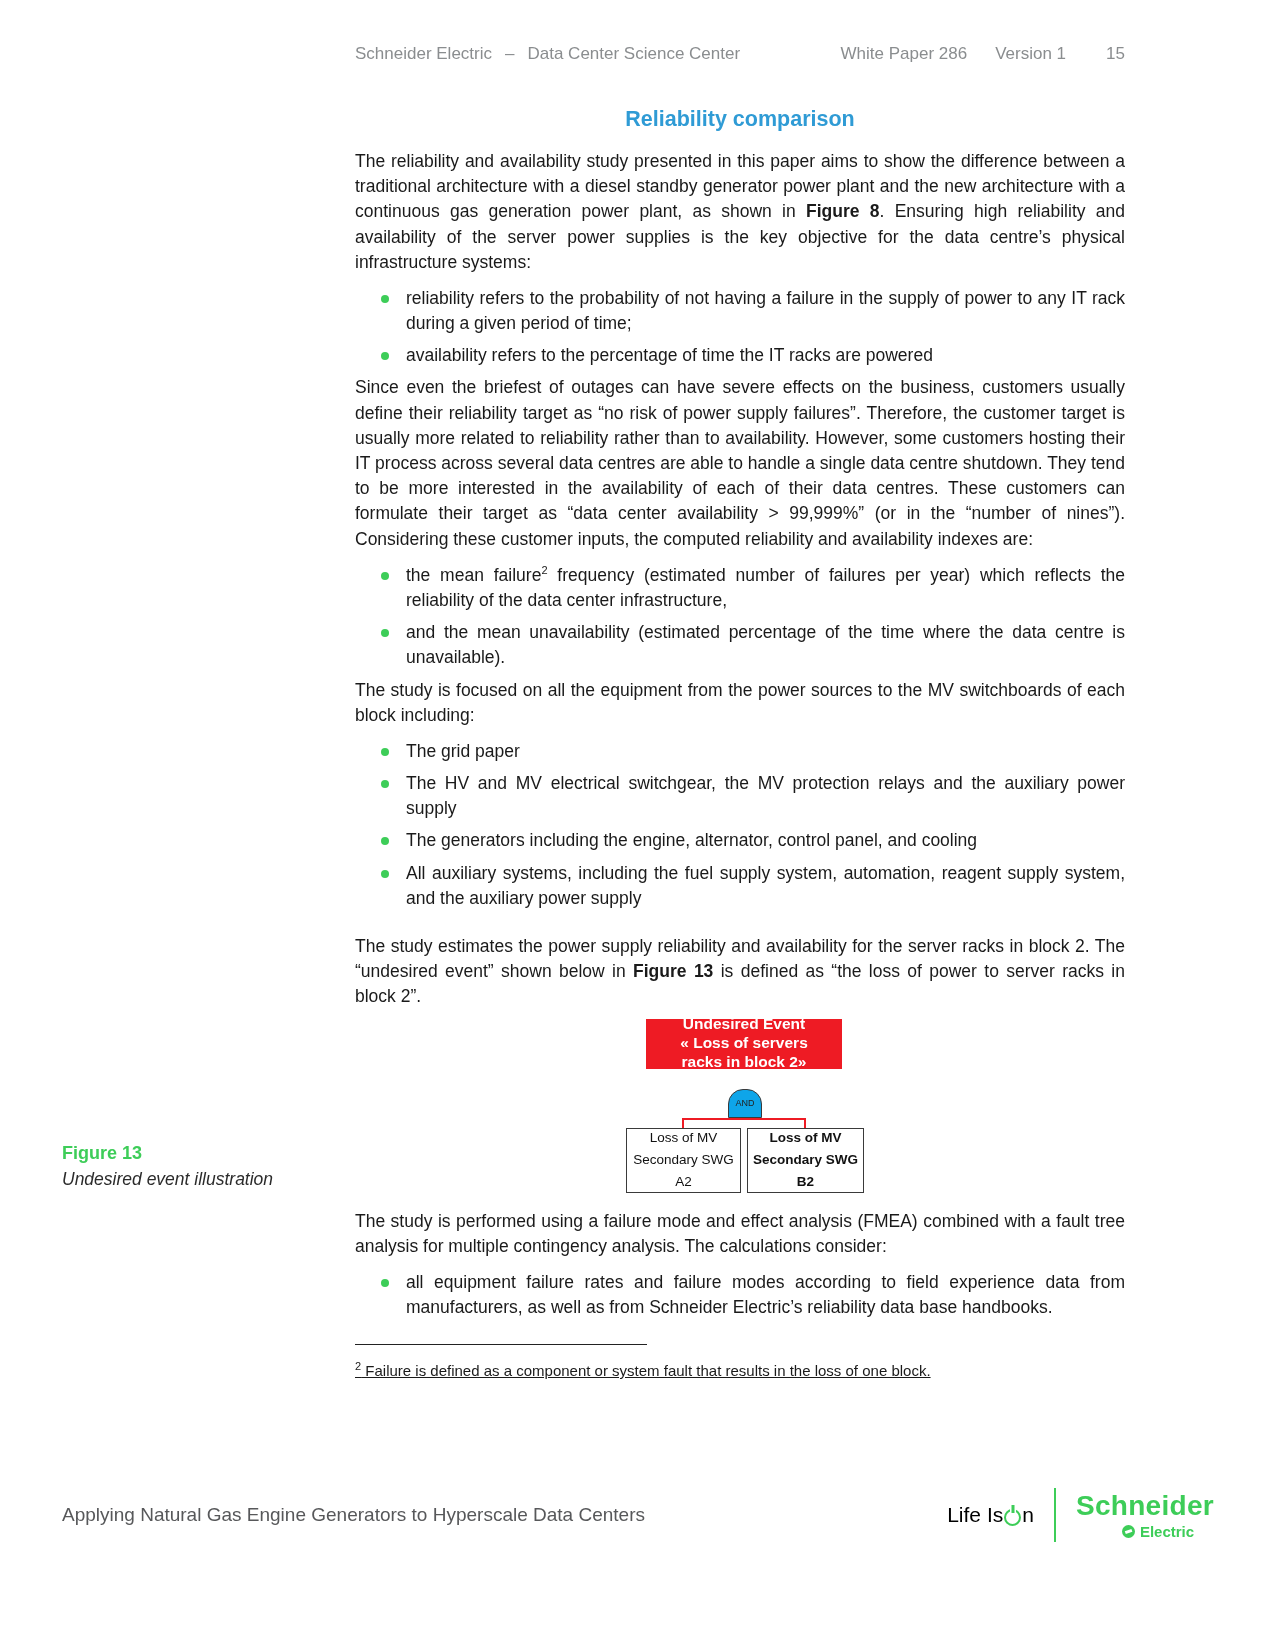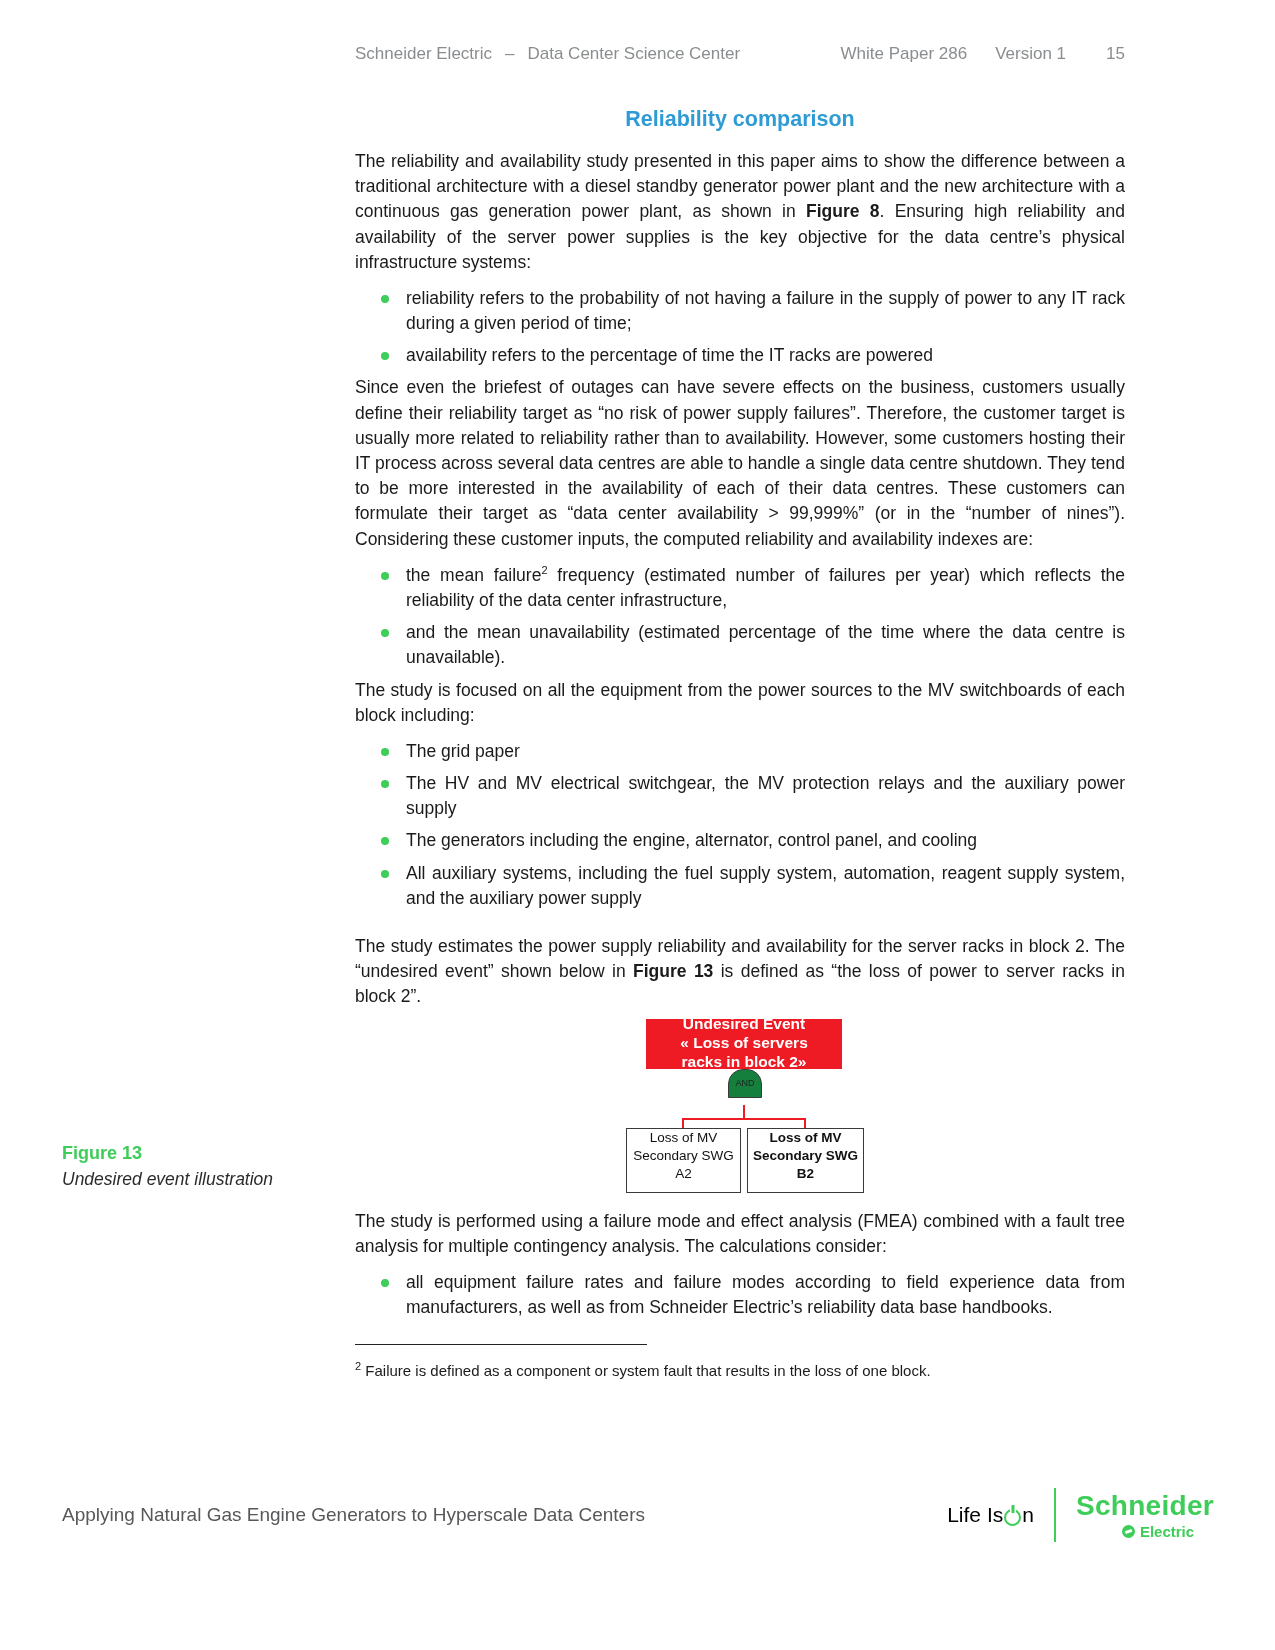--- a/index.html
+++ b/index.html
@@ -19,32 +19,32 @@
   .b{font-weight:bold;}
   ul.blist{list-style:none;margin:11px 0 7px 0;padding:0;}
   ul.blist li{display:flex;margin:0 0 7px 0;}
   ul.blist .dot{flex:none;width:8px;height:8px;border-radius:50%;background:#3dcd58;margin:9px 17px 0 26px;}
   ul.blist .txt{flex:1;}
   .gap-lg{height:16px;}
   sup{font-size:11px;vertical-align:super;line-height:0;}
   
   .figure-wrap{position:relative;height:178px;margin:6px 0 12px 0;text-align:left;}
   .ft-top{position:absolute;left:291px;top:0;width:196px;height:50px;background:#ee1b24;color:#ffffff;font-weight:bold;font-size:15.5px;line-height:1.22;display:flex;flex-direction:column;justify-content:center;text-align:center;}
-  .ft-gate{position:absolute;left:373px;top:50px;width:32px;height:27px;background:#15803d;border:1px solid #3a3a3a;border-radius:15px 15px 0 0;font-size:9px;color:#222;display:flex;align-items:center;justify-content:center;z-index:2;}
+  .ft-gate{position:absolute;left:373px;top:70px;width:32px;height:27px;background:#0ea5e9;border:1px solid #3a3a3a;border-radius:15px 15px 0 0;font-size:9px;color:#222;display:flex;align-items:center;justify-content:center;z-index:2;}
   .ft-line{position:absolute;background:#ee1b24;}
-  .ft-box{position:absolute;top:109px;border:1px solid #3a3a3a;background:#ffffff;font-size:13.5px;line-height:1.35;display:flex;flex-direction:column;justify-content:flex-start;text-align:center;height:63px;color:#111;}
+  .ft-box{position:absolute;top:109px;border:1px solid #3a3a3a;background:#ffffff;font-size:13.5px;line-height:1.35;display:flex;flex-direction:column;justify-content:space-between;text-align:center;height:63px;color:#111;}
   .ft-box.a{left:271px;width:113px;}
   .ft-box.b{left:392px;width:115px;}
   
   .figure-caption{position:absolute;left:62px;top:1143px;width:290px;text-align:left;}
   .figure-caption .flabel{color:#3dcd58;font-weight:bold;font-size:18px;}
   .figure-caption .ftext{font-style:italic;font-size:17.5px;color:#2b2b2b;margin-top:5px;}
   
   .footnote-rule{width:292px;border:0;border-top:1.5px solid #222;margin:24px 0 10px 0;}
-  .footnote{font-size:15px;text-align:left;}
+  .footnote{font-size:15px;text-align:left;text-decoration:underline;}
   
   .footer{position:absolute;left:62px;top:1488px;width:1152px;display:flex;justify-content:space-between;align-items:center;}
   .footer .doc-title{font-size:19px;color:#57585a;}
   .brandrow{display:flex;align-items:center;gap:20px;}
   .lifeon{font-size:21px;color:#000000;display:flex;align-items:center;}
   .power-o{display:inline-block;width:13px;height:13px;border:2.5px solid #3dcd58;border-radius:50%;margin:0 1px;position:relative;top:2px;}
   .power-o::after{content:"";position:absolute;left:50%;top:-6px;transform:translateX(-50%);width:3px;height:8px;background:#3dcd58;box-shadow:0 0 0 1.5px #ffffff;}
   .sep-line{width:2px;height:54px;background:#3dcd58;}
   .se-logo{color:#3dcd58;line-height:1;text-align:left;}
   .se-name{font-size:28px;font-weight:bold;letter-spacing:0.3px;}

